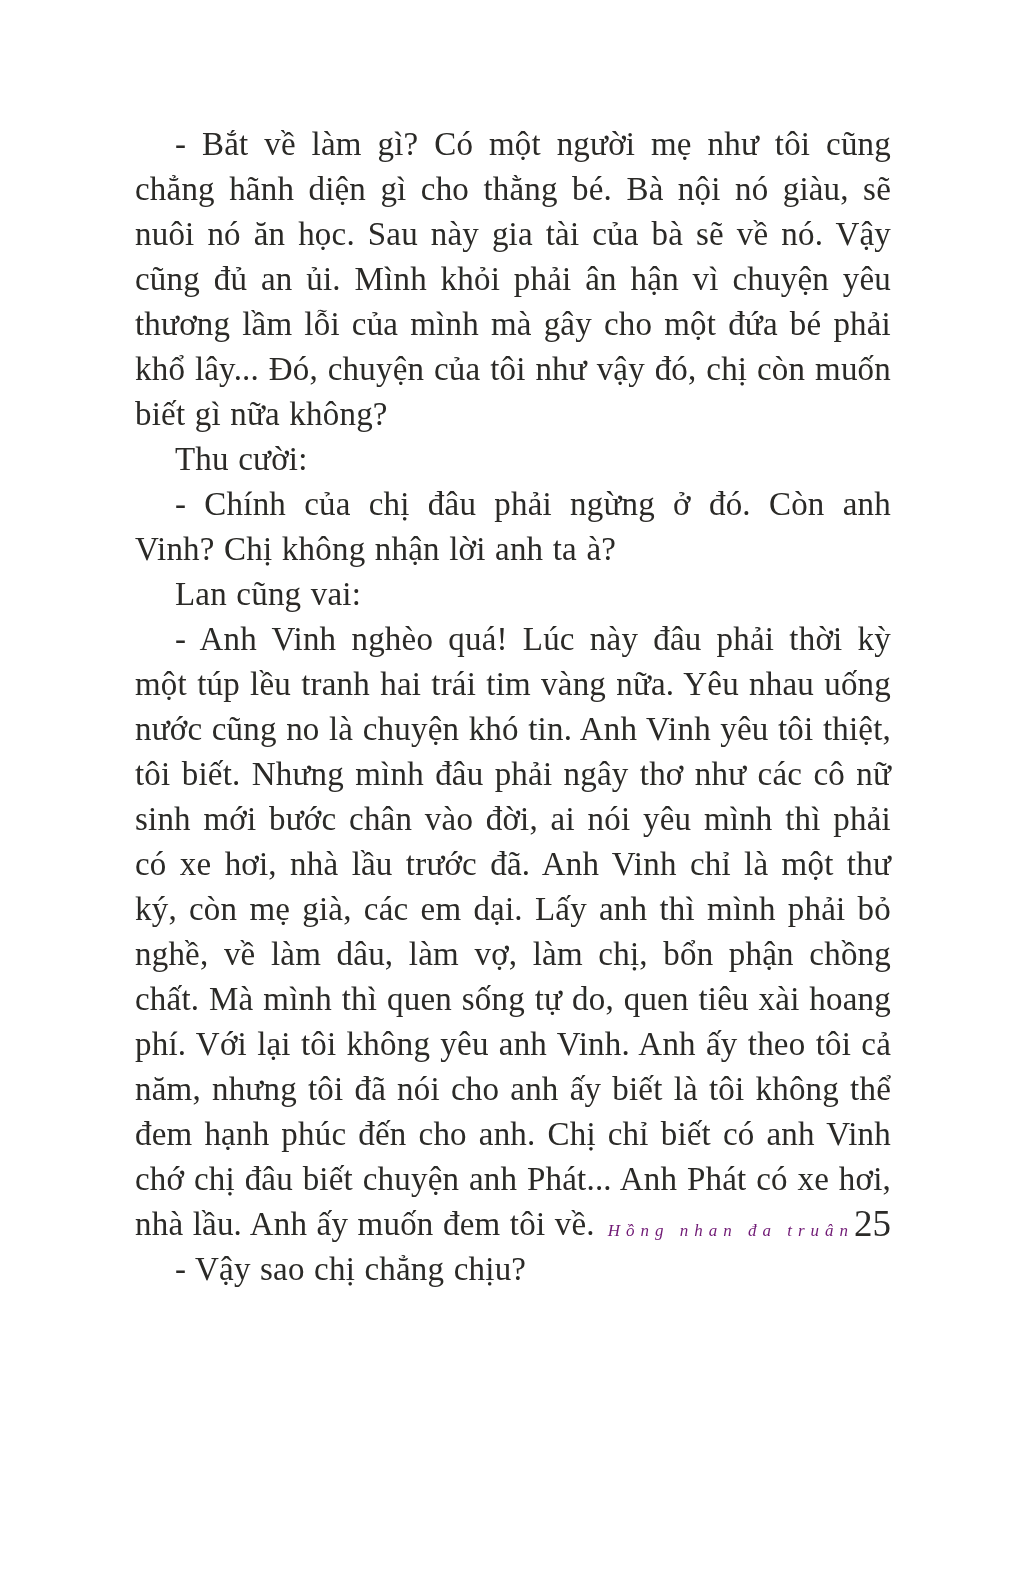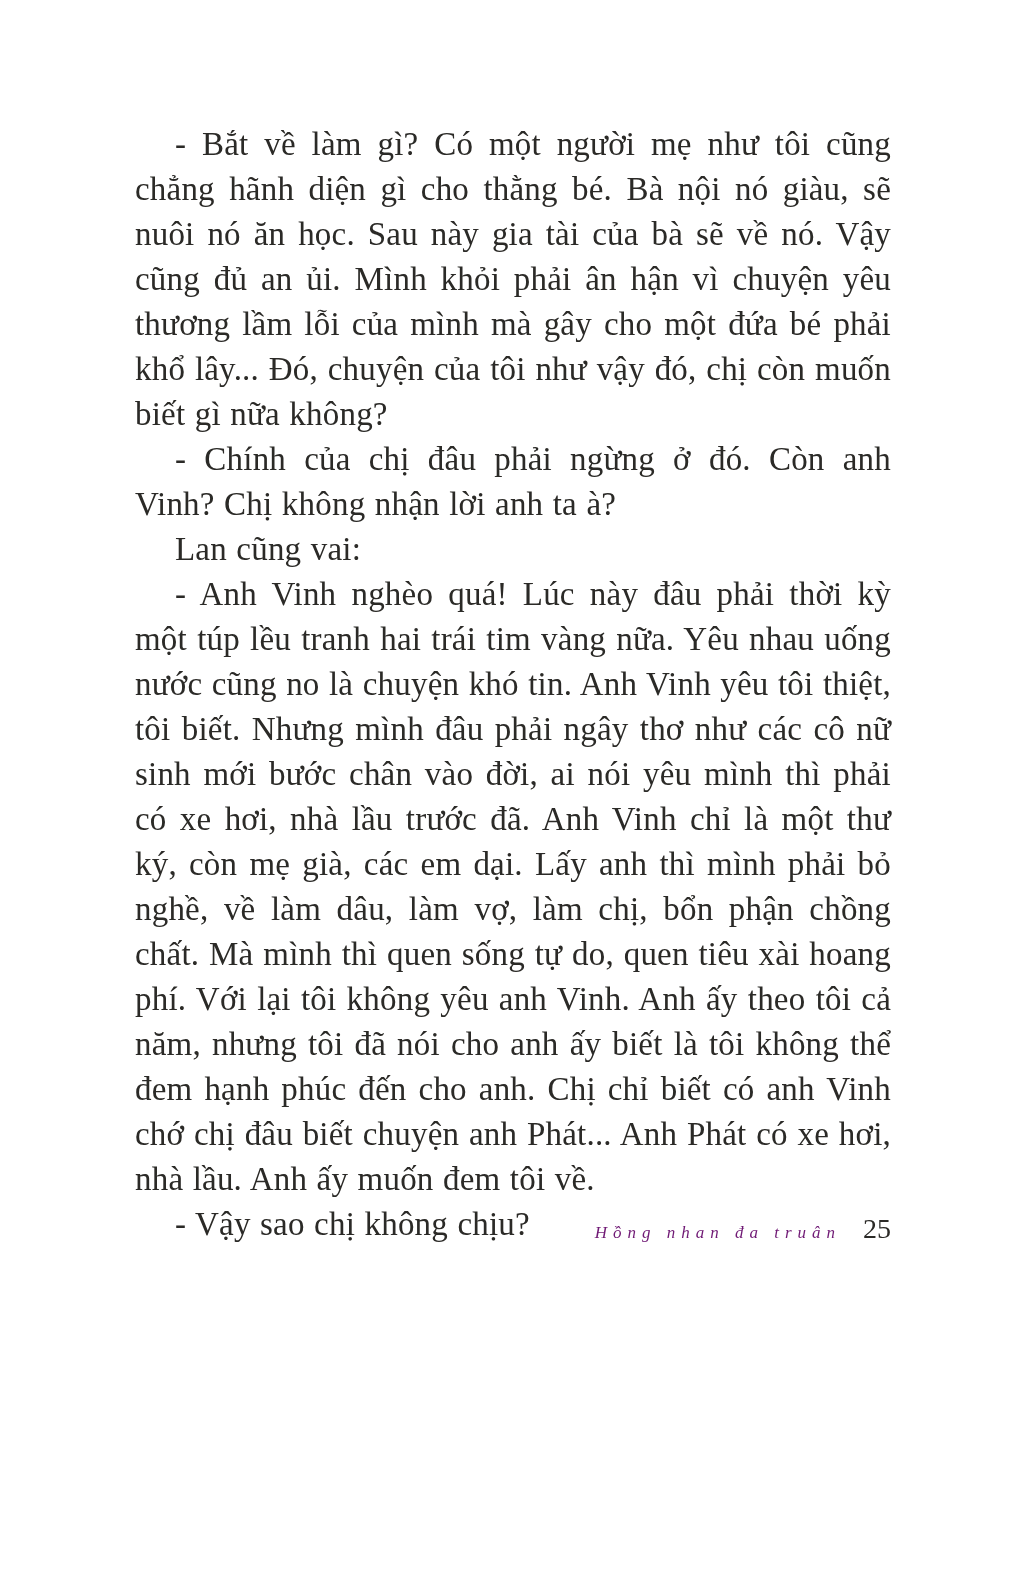--- a/index.html
+++ b/index.html
@@ -41,37 +41,37 @@
     white-space: nowrap;
   }
   .running-title {
     font-style: italic;
     font-size: 17px;
     letter-spacing: 6px;
     color: #701a75;
     margin-left: 25px;
   }
   .page-number {
-    font-size: 28px;
-    margin-left: 22px;
+    font-size: 37px;
     letter-spacing: 0;
     color: #2b2a27;
   }
 </style>
 </head>
 <body>
 
 <div class="page">
 
   <div class="text-block">
     <p>- Bắt về làm gì? Có một người mẹ như tôi cũng chẳng hãnh diện gì cho thằng bé. Bà nội nó giàu, sẽ nuôi nó ăn học. Sau này gia tài của bà sẽ về nó. Vậy cũng đủ an ủi. Mình khỏi phải ân hận vì chuyện yêu thương lầm lỗi của mình mà gây cho một đứa bé phải khổ lây... Đó, chuyện của tôi như vậy đó, chị còn muốn biết gì nữa không?</p>
+    <p>Thu cười:</p>
     <p>- Chính của chị đâu phải ngừng ở đó. Còn anh Vinh? Chị không nhận lời anh ta à?</p>
     <p>Lan cũng vai:</p>
     <p>- Anh Vinh nghèo quá! Lúc này đâu phải thời kỳ một túp lều tranh hai trái tim vàng nữa. Yêu nhau uống nước cũng no là chuyện khó tin. Anh Vinh yêu tôi thiệt, tôi biết. Nhưng mình đâu phải ngây thơ như các cô nữ sinh mới bước chân vào đời, ai nói yêu mình thì phải có xe hơi, nhà lầu trước đã. Anh Vinh chỉ là một thư ký, còn mẹ già, các em dại. Lấy anh thì mình phải bỏ nghề, về làm dâu, làm vợ, làm chị, bổn phận chồng chất. Mà mình thì quen sống tự do, quen tiêu xài hoang phí. Với lại tôi không yêu anh Vinh. Anh ấy theo tôi cả năm, nhưng tôi đã nói cho anh ấy biết là tôi không thể đem hạnh phúc đến cho anh. Chị chỉ biết có anh Vinh chớ chị đâu biết chuyện anh Phát... Anh Phát có xe hơi, nhà lầu. Anh ấy muốn đem tôi về.</p>
-    <p>- Vậy sao chị không chịu?</p>
+    <p>- Vậy sao chị chẳng chịu?</p>
   </div>
 
   <div class="page-footer">
     <span class="running-title">Hồng nhan đa truân</span>
     <span class="page-number">25</span>
   </div>
 
 </div>
 
 </body></html>

